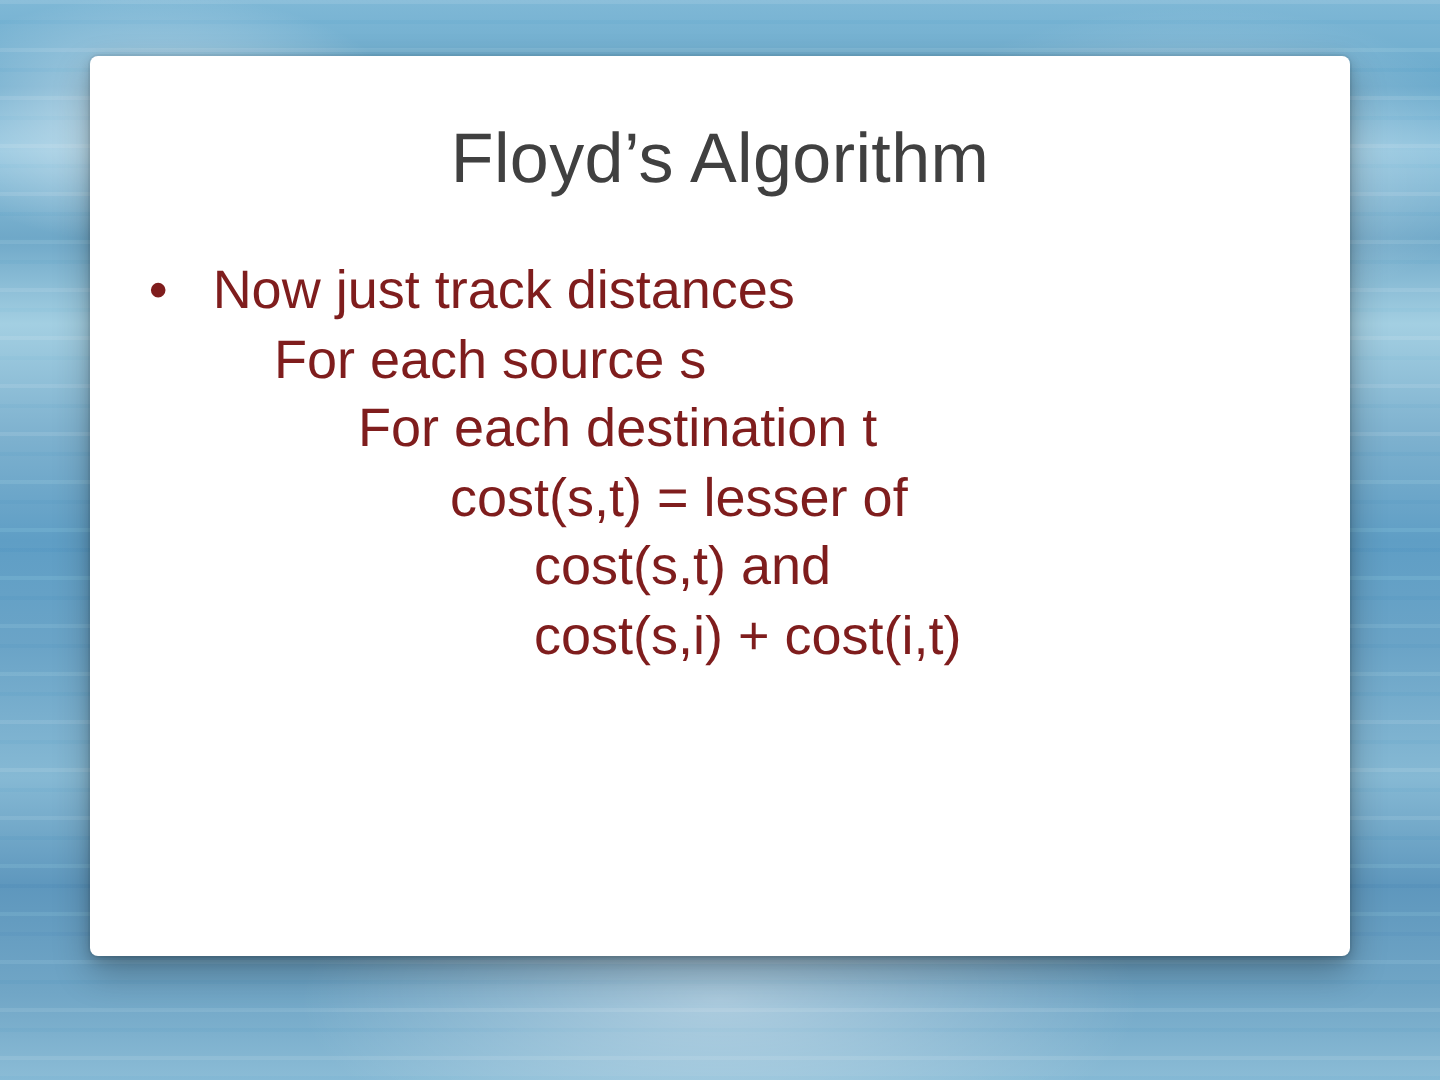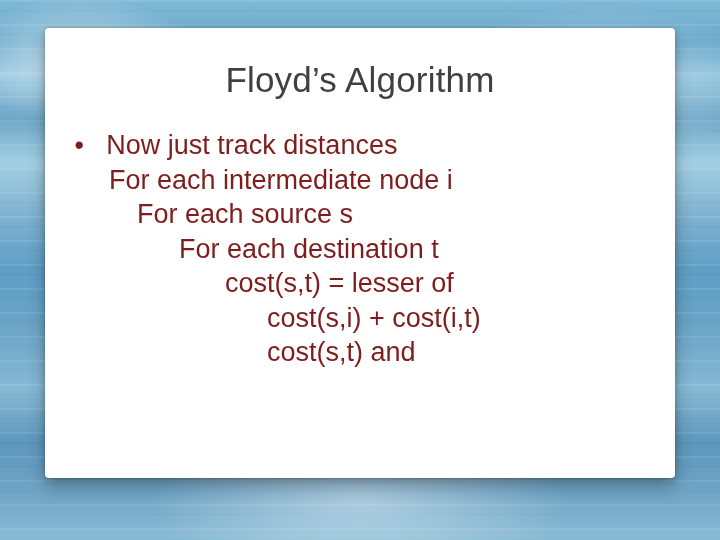--- a/index.html
+++ b/index.html
@@ -80,21 +80,20 @@
 </head>
 <body>
 
 <div class="stage">
   <div class="card">
     <div class="title">Floyd’s Algorithm</div>
     <div class="body">
       <div class="row">
         <span class="bullet">•</span>&nbsp;&nbsp;<span>Now just track distances</span>
       </div>
-      <div class="row pad1">For each intermediate node i</div>
       <div class="row pad2">For each source s</div>
       <div class="row pad3">For each destination t</div>
       <div class="row pad4">cost(s,t) = lesser of</div>
+      <div class="row pad5">cost(s,t) and</div>
       <div class="row pad6">cost(s,i) + cost(i,t)</div>
-      <div class="row pad5">cost(s,t) and</div>
     </div>
   </div>
 </div>
 
 </body></html>

